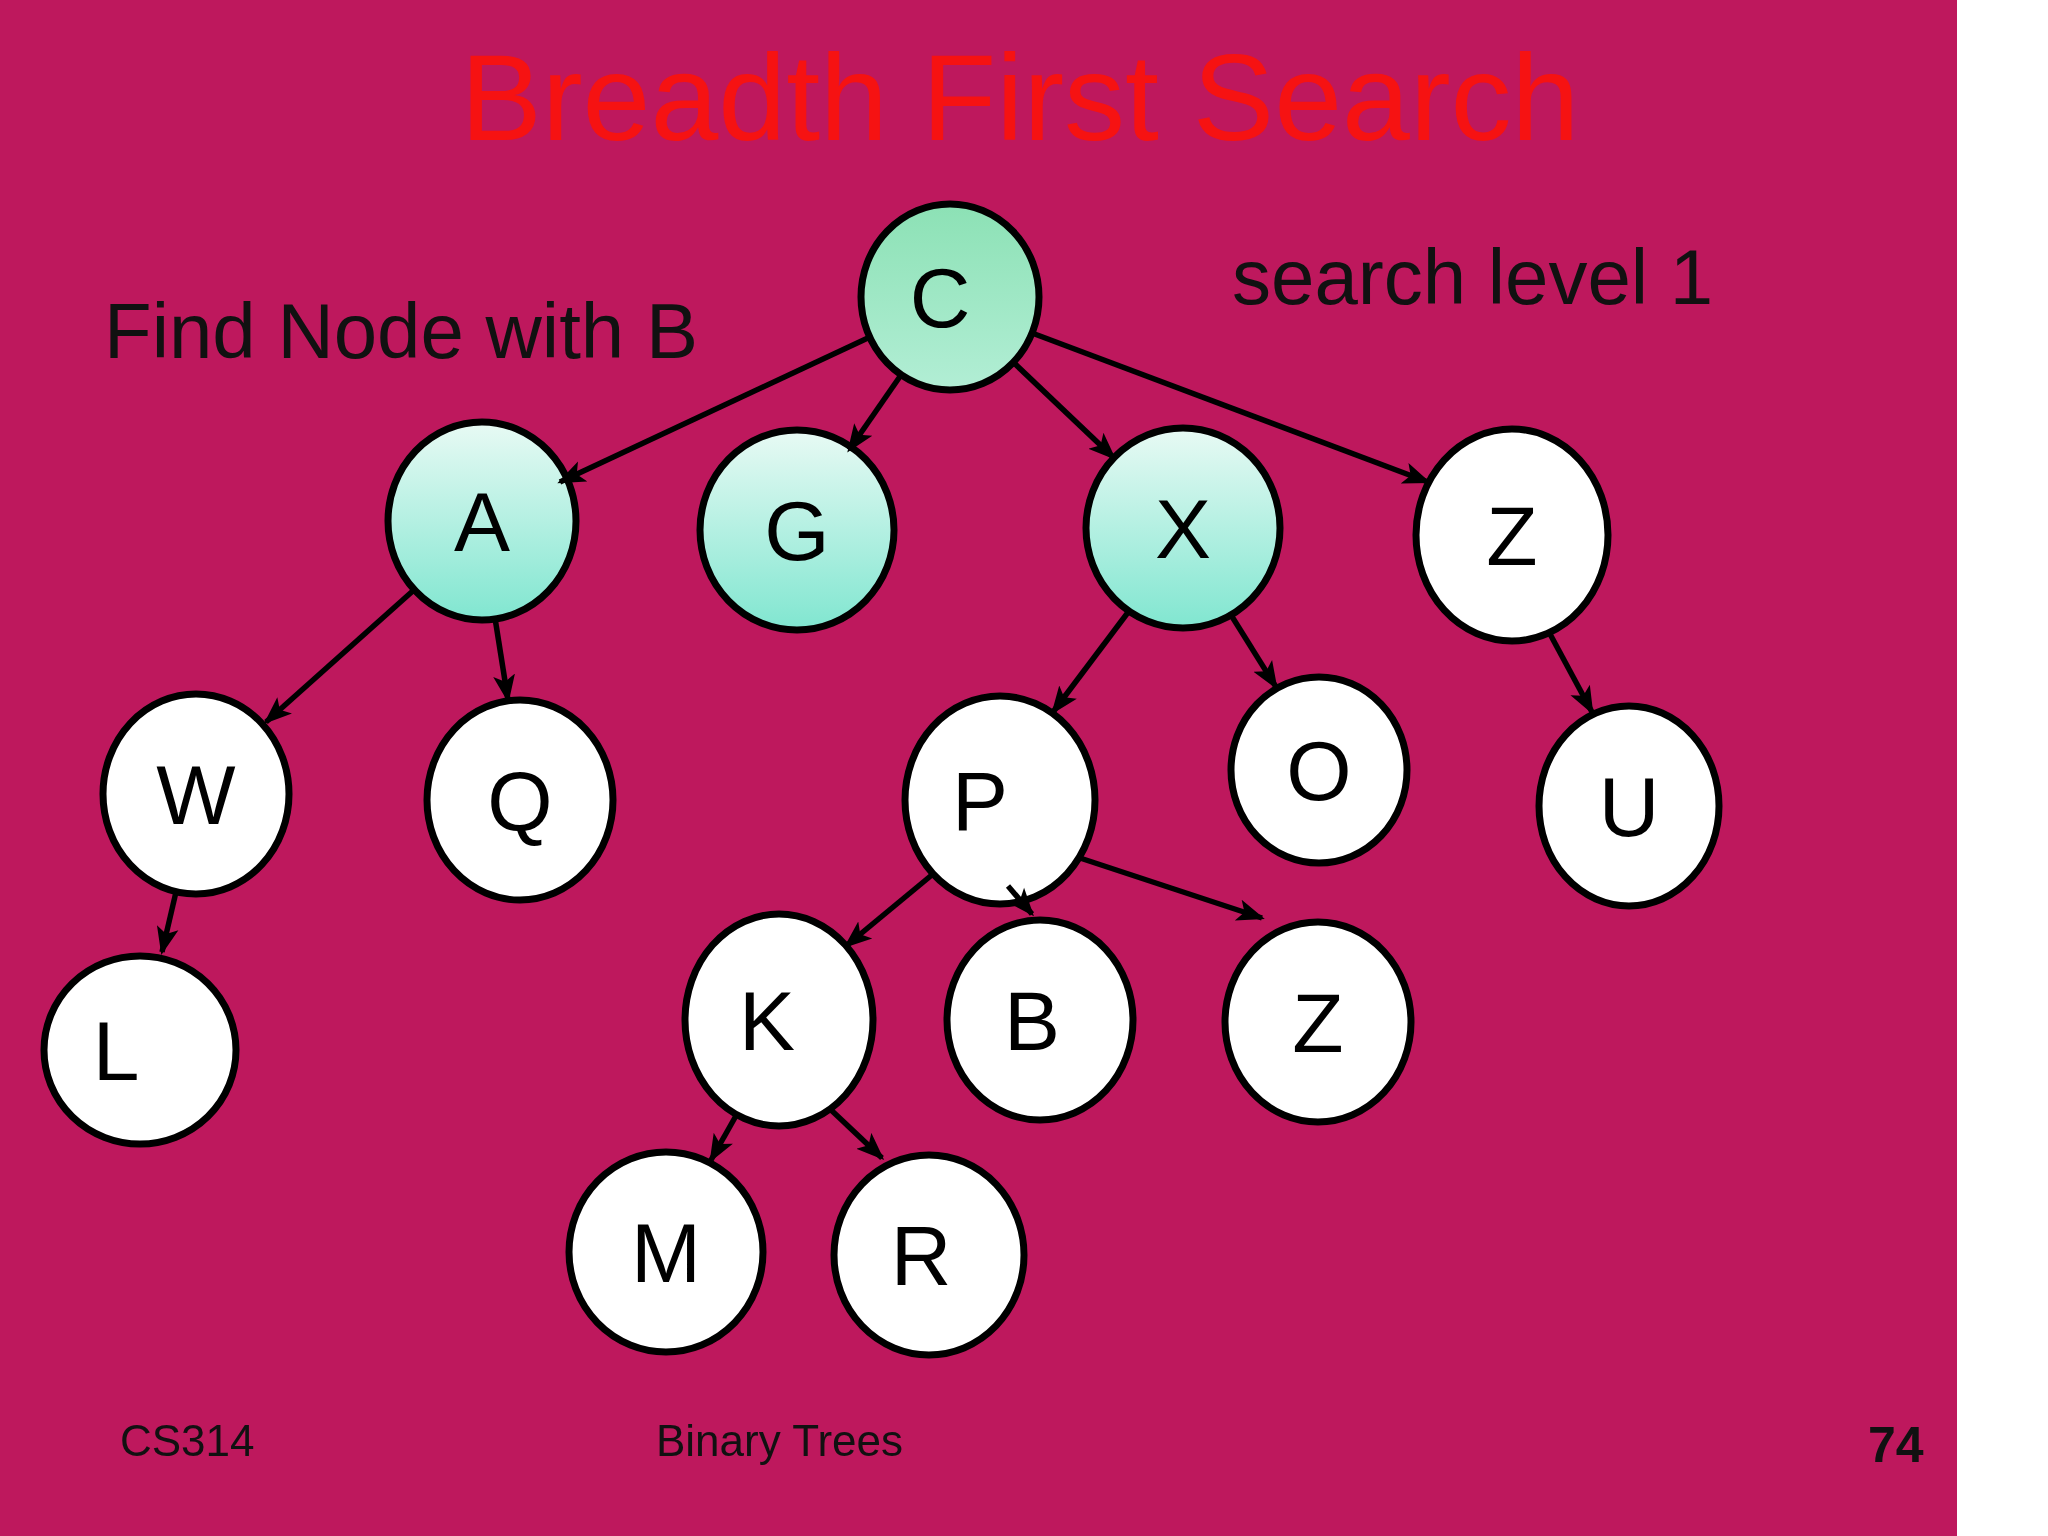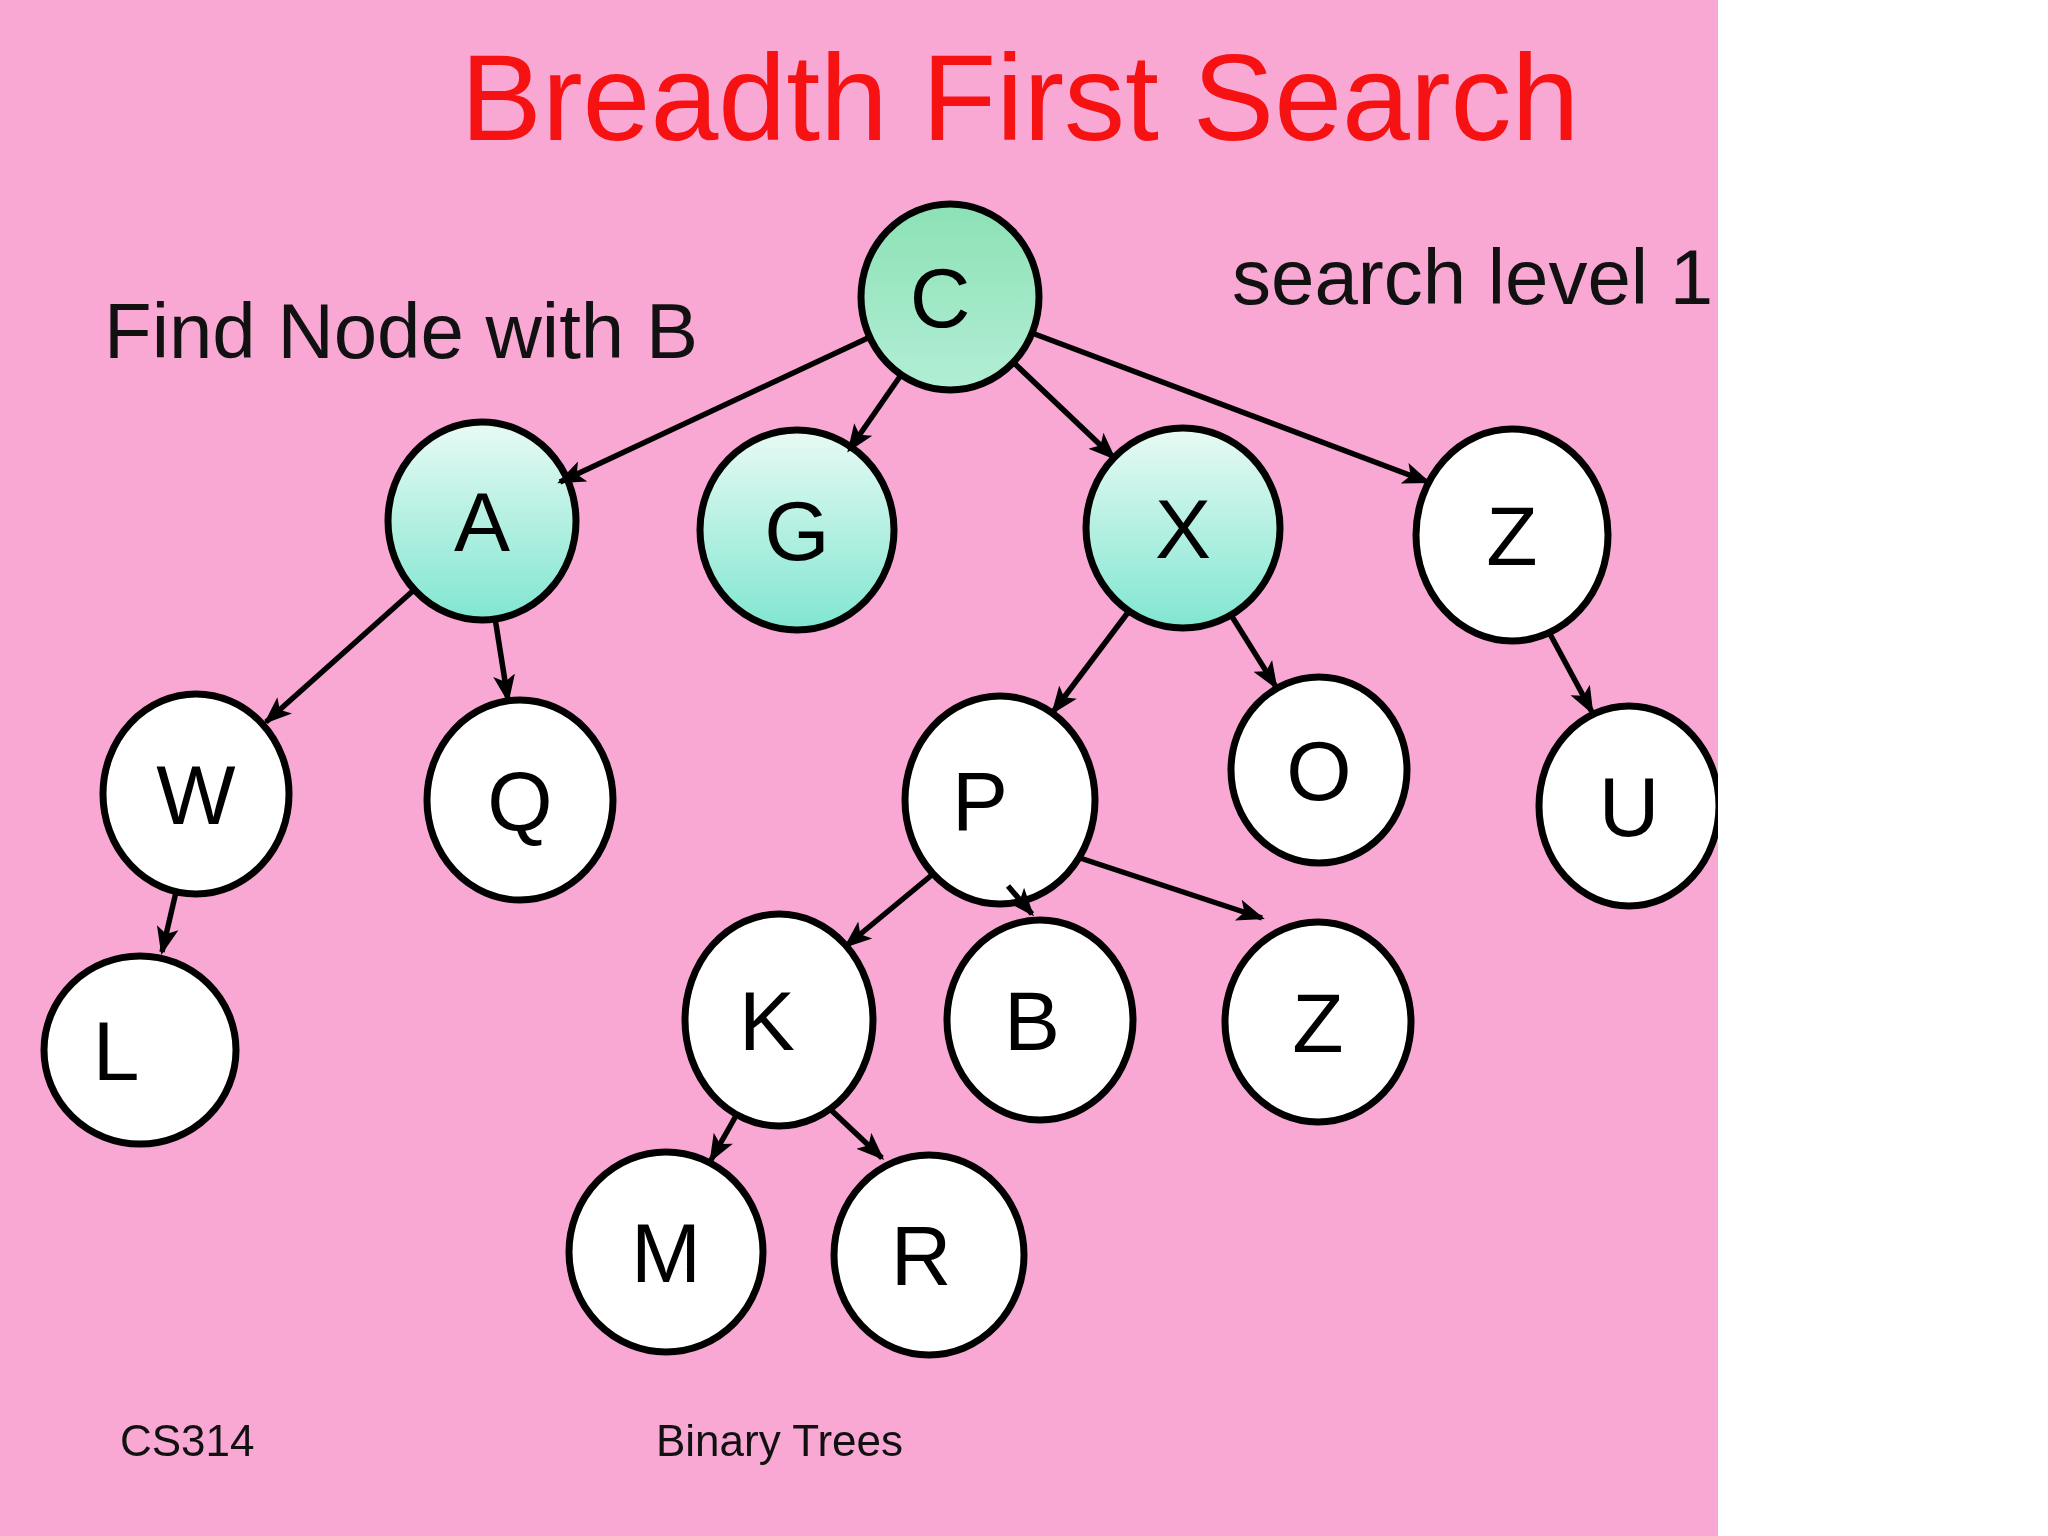--- a/index.html
+++ b/index.html
@@ -1,20 +1,20 @@
 <!DOCTYPE html>
 <html><head>
 <meta charset="utf-8">
 <style>
   html, body { margin: 0; padding: 0; background: #ffffff; }
   .slide {
     position: relative;
-    width: 1718px;
+    width: 1957px;
     height: 1536px;
-    background: #f9a8d4;
+    background: #be185d;
     overflow: hidden;
     font-family: "Liberation Sans", sans-serif;
   }
   svg { display: block; width: 2048px; height: 1536px; }
   .title {
     font-family: "Liberation Sans", sans-serif;
     font-size: 122px;
     text-anchor: middle;
   }
   .annot {

